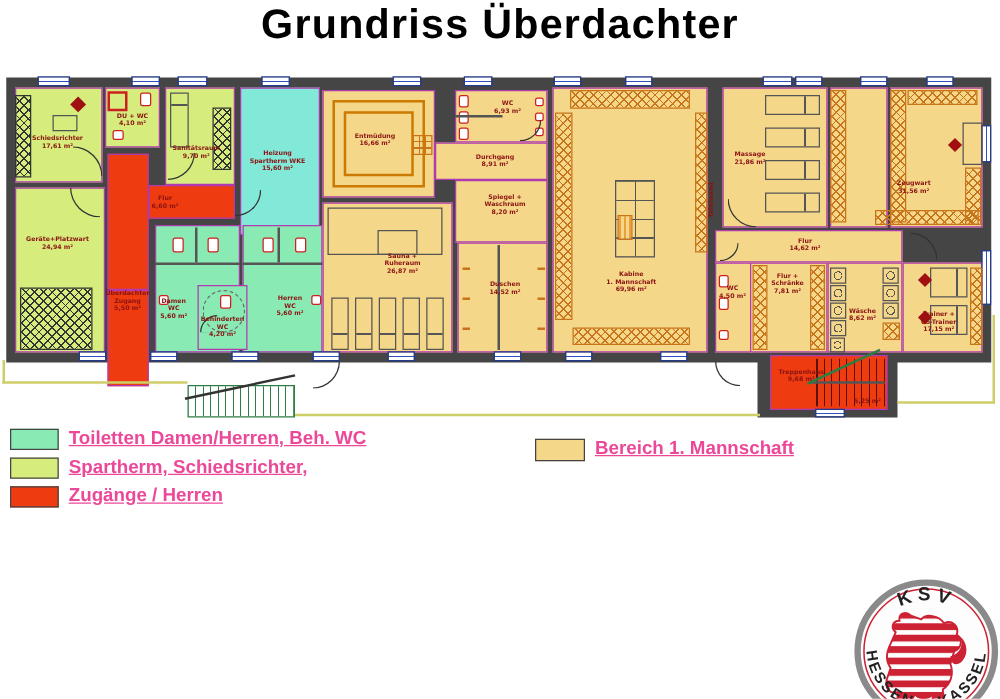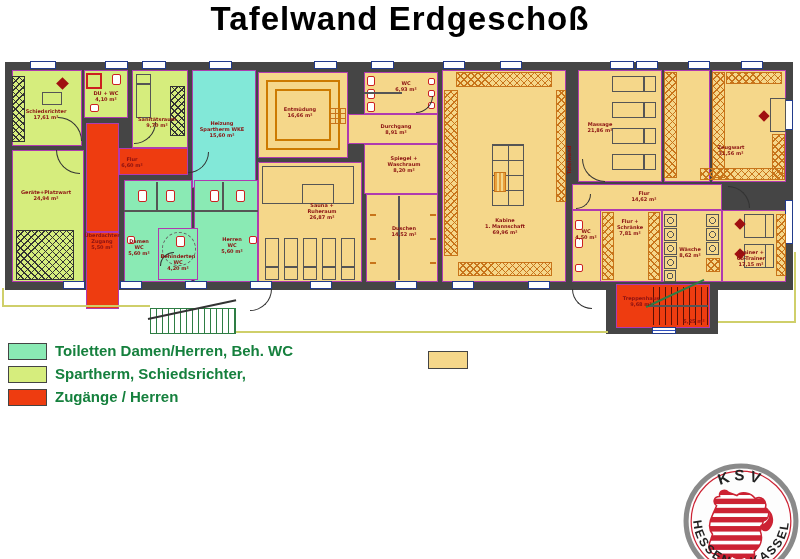--- a/index.html
+++ b/index.html
@@ -60,29 +60,29 @@
   .arc-tr{border-top:1px solid #333;border-right:1px solid #333;border-top-right-radius:100%;}
   .arc-tl{border-top:1px solid #333;border-left:1px solid #333;border-top-left-radius:100%;}
   .legend{position:absolute;left:8px;top:342px;}
   .lrow{display:flex;align-items:flex-start;margin-bottom:4px;}
   .sw{display:inline-block;width:37px;height:15px;border:1px solid #444;margin-right:8px;flex:0 0 auto;margin-top:1px;}
   .sw-wc{background:#8aeab4;}
   .sw-service{background:#d6ed7d;}
   .sw-technik{background:#82e8d8;}
   .sw-access{background:#ee3c10;}
   .sw-team{background:#f5d78a;}
-  .ltext{font:bold 15px "Liberation Sans",sans-serif;color:#15803d;line-height:1.25;}
+  .ltext{font:bold 15px "Liberation Sans",sans-serif;color:#ec4899;line-height:1.25;text-decoration:underline;}
   .legend-team{position:absolute;left:428px;top:350px;display:flex;align-items:center;}
   .legend-team .sw{width:38px;height:16px;}
   .logo{position:absolute;left:682px;top:462px;}
 </style>
 </head>
 <body>
 
-<h1 class="title">Tafelwand Erdgeschoß</h1>
+<h1 class="title">Grundriss Überdachter</h1>
 
 <div class="plan" id="plan">
   <div class="bld main"></div>
   <div class="bld annex"></div>
 <div class="room service" style="left: 12px; top: 70px; width: 70px; height: 76px; position: absolute;"></div>
     <div class="room service" style="left: 84px; top: 70px; width: 44px; height: 48px; position: absolute;"></div>
     <div class="room service" style="left: 132px; top: 70px; width: 56px; height: 78px; position: absolute;"></div>
     <div class="room technik" style="left: 192px; top: 70px; width: 64px; height: 118px; position: absolute;"></div>
     <div class="room service" style="left: 12px; top: 150px; width: 72px; height: 132px; position: absolute;"></div>
     <div class="room access" style="left: 86px; top: 123px; width: 33px; height: 109px; position: absolute;"></div>
@@ -362,20 +362,21 @@
     </span>
   </div>
   <div class="lrow">
     <span class="sw sw-access"></span>
     <span class="ltext">Zugänge / Herren</span>
   </div>
 </div>
 
 <div class="legend-team">
   <span class="sw sw-team"></span>
+  <span class="ltext">Bereich 1. Mannschaft</span>
 </div>
 
 <svg class="logo" width="118" height="118" viewBox="0 0 116 116">
   <defs>
     <pattern id="lst" width="10" height="9" patternUnits="userSpaceOnUse">
       <rect width="10" height="5.5" fill="#cc2233"></rect>
       <rect y="5.5" width="10" height="3.5" fill="#fff"></rect>
     </pattern>
     <clipPath id="lcp">
       <path d="M46 30 C42 26 36 28 37 34 C31 34 30 40 34 43 L30 52 C26 60 26 66 30 71

